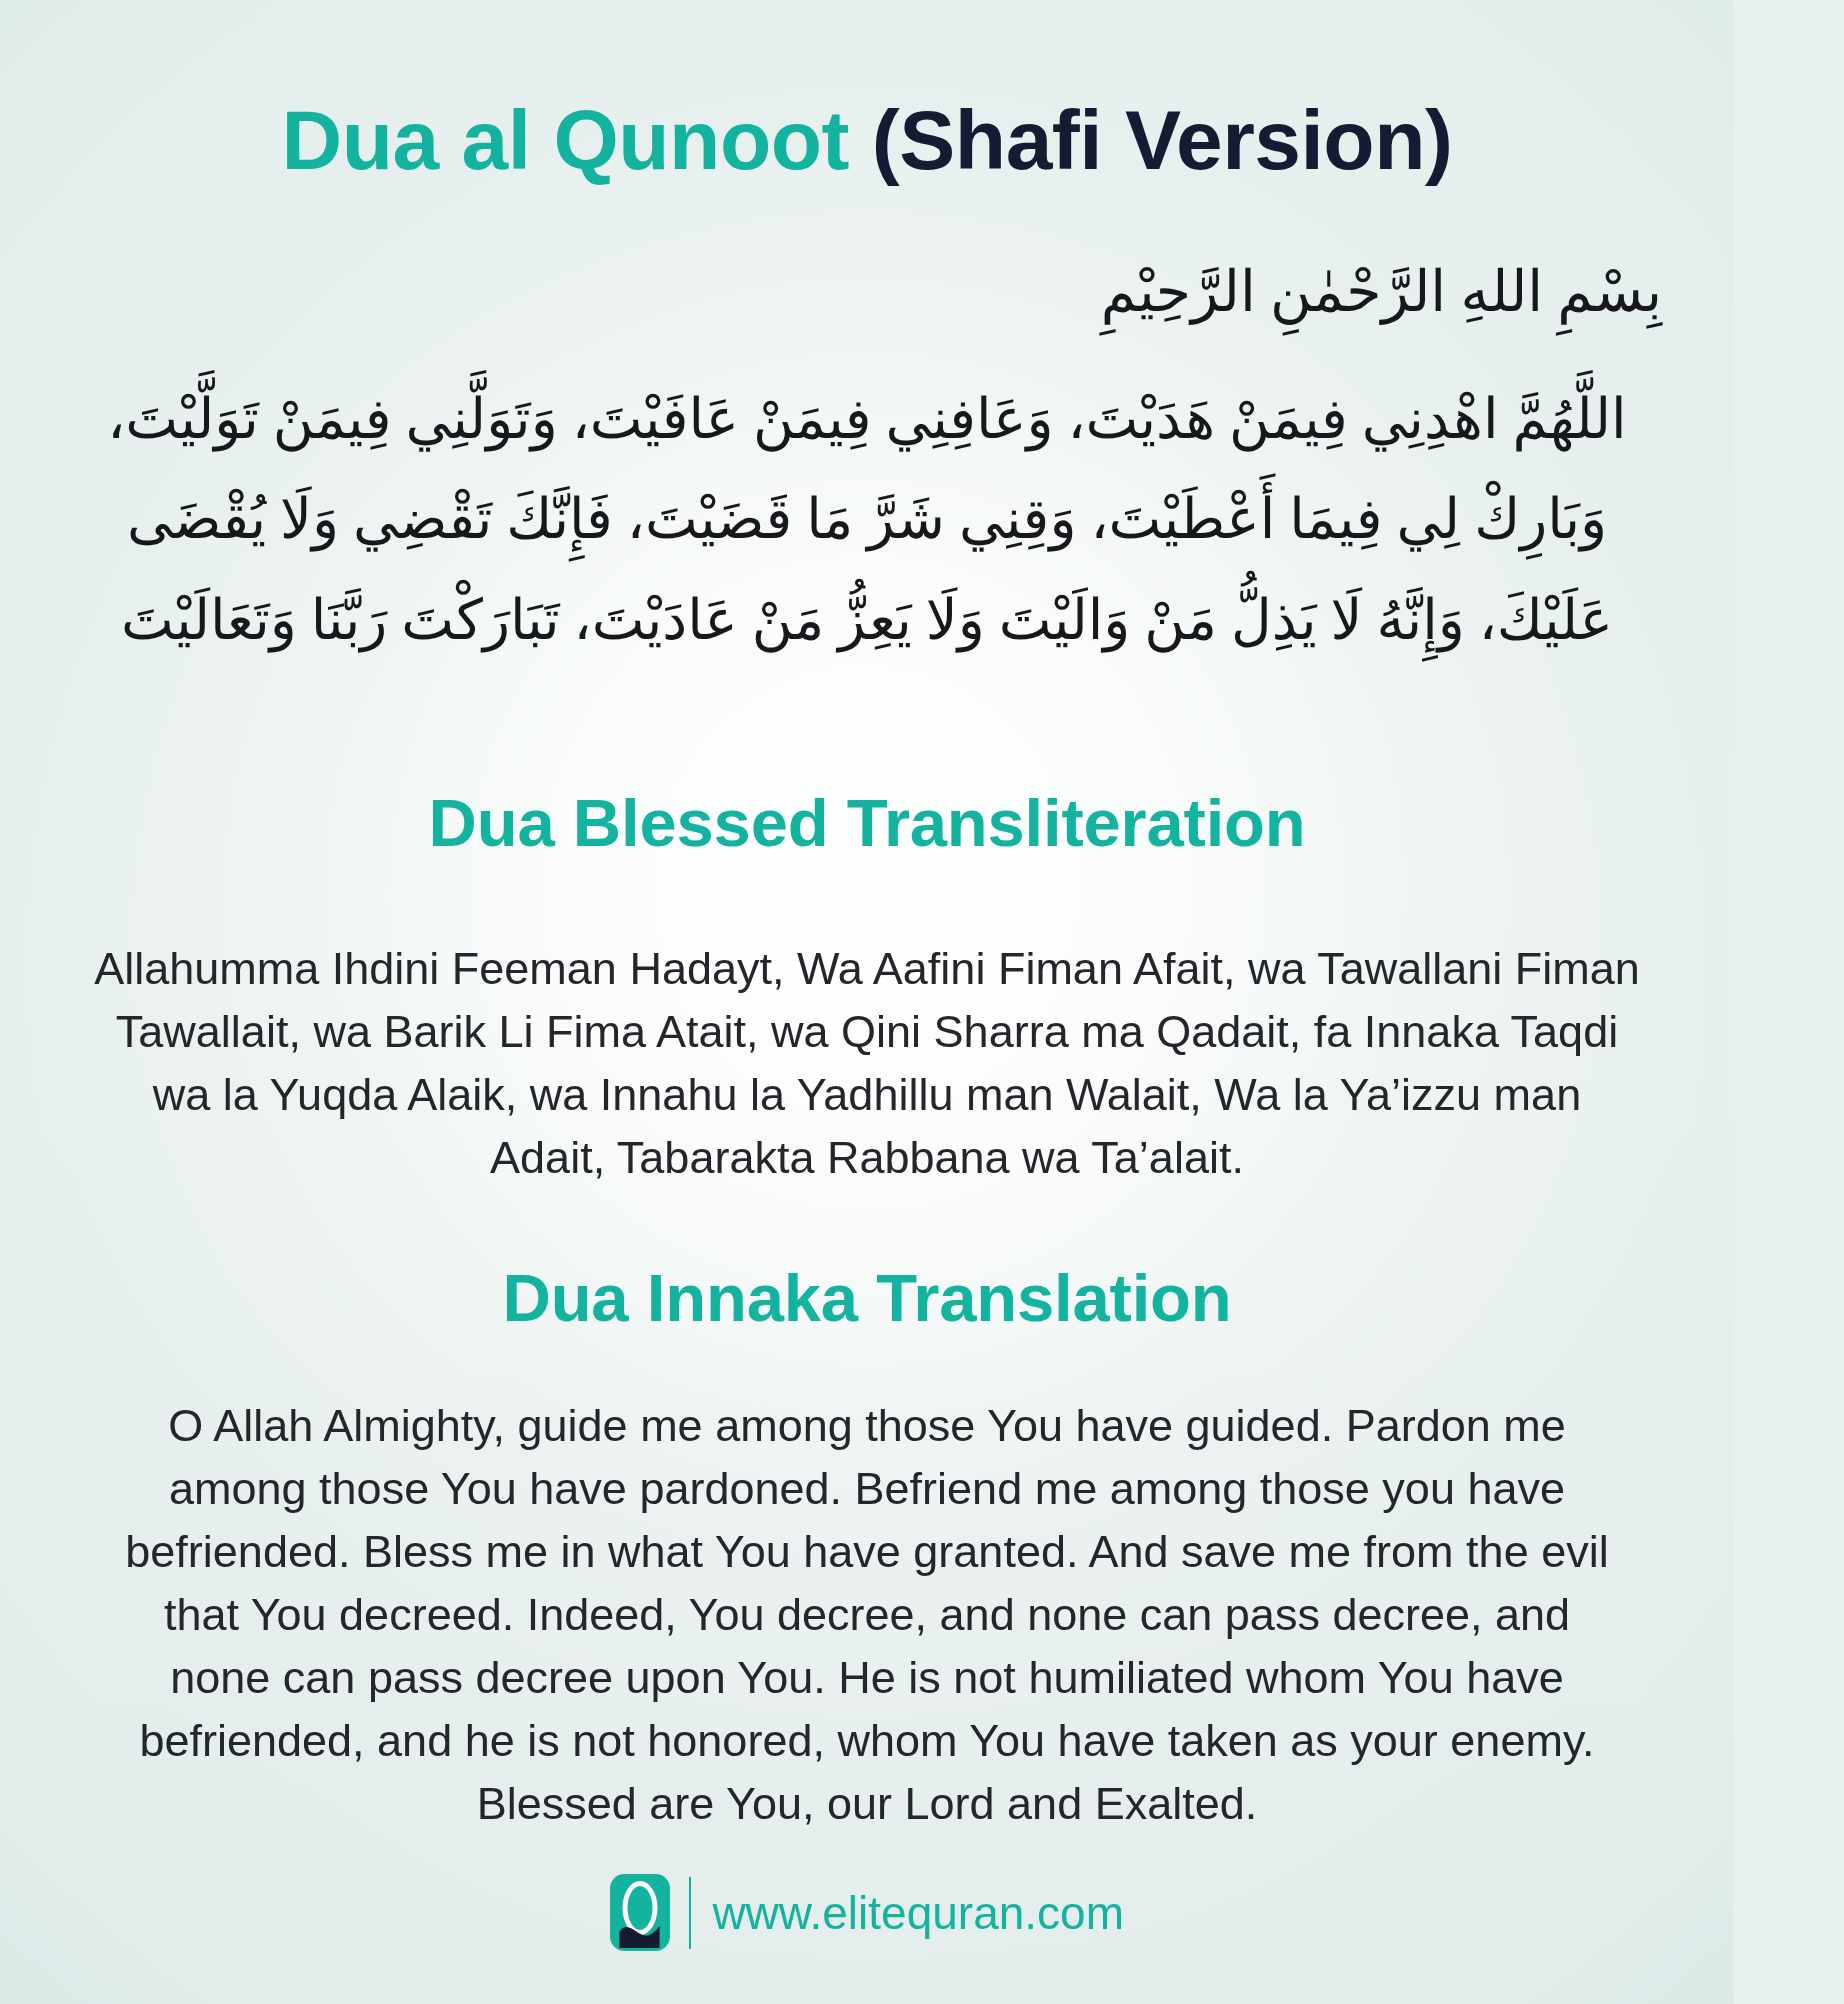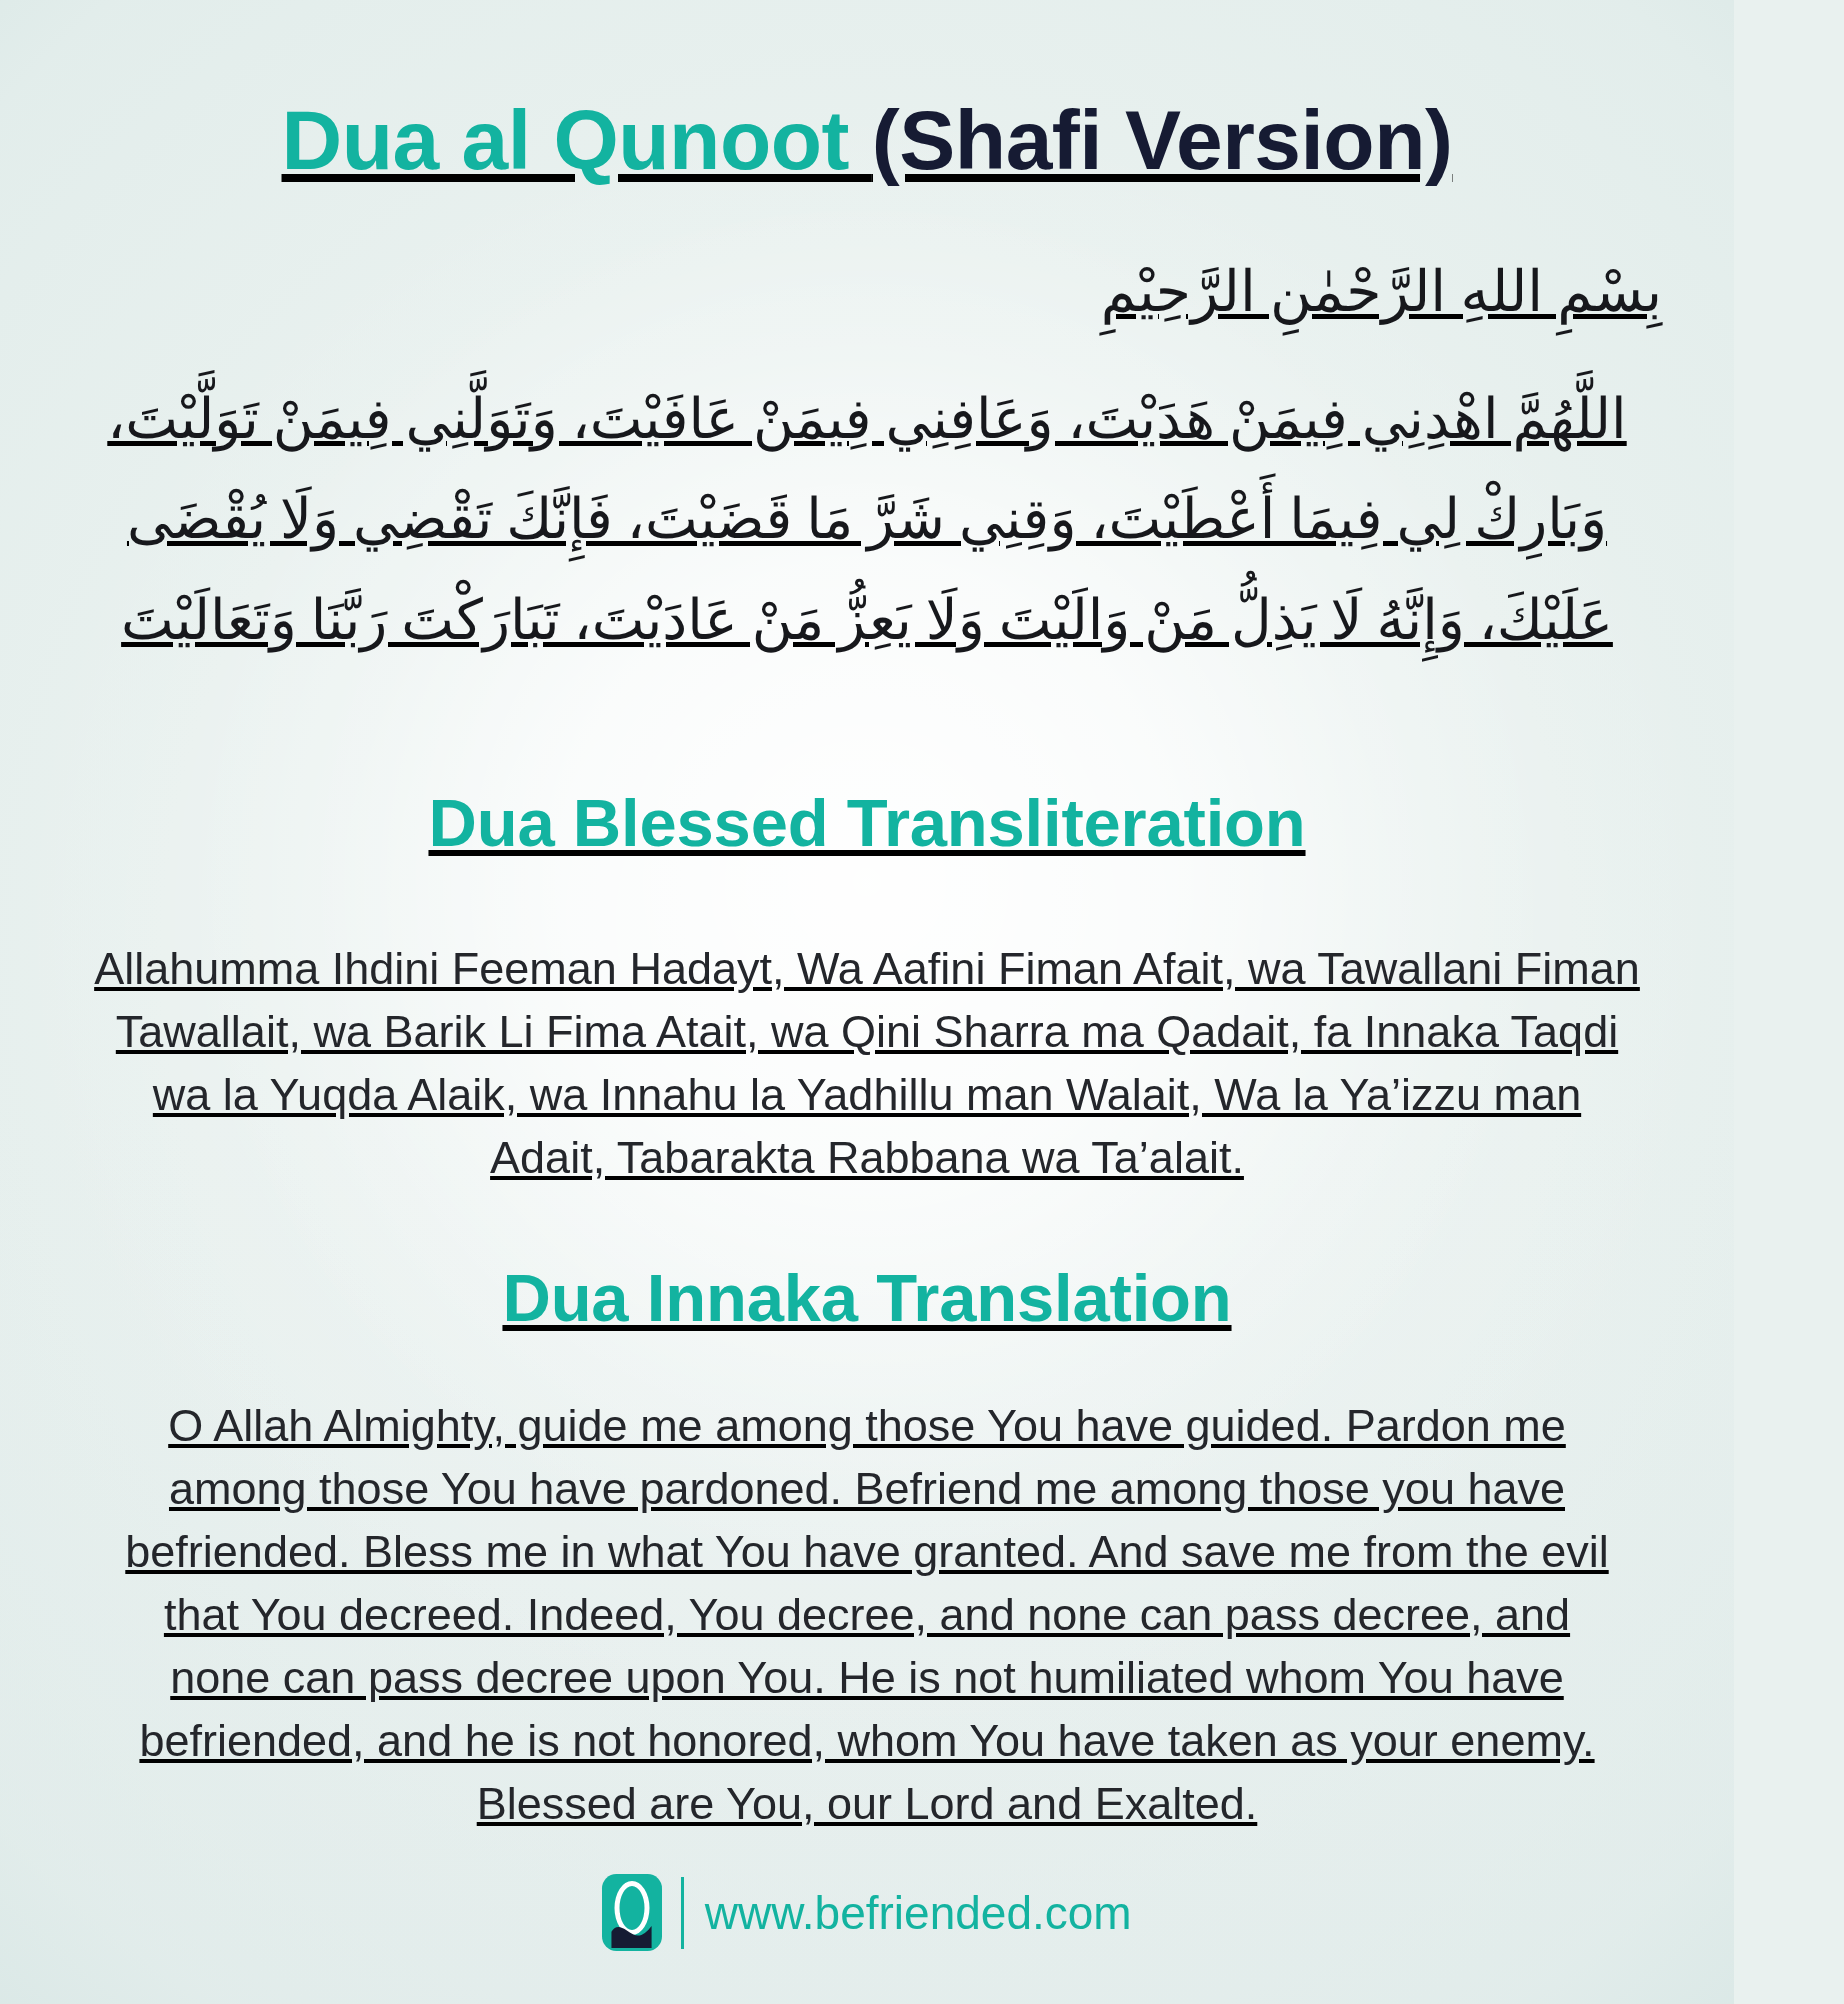--- a/index.html
+++ b/index.html
@@ -25,21 +25,20 @@
       radial-gradient(ellipse 46% 40% at 50% 44%,
         rgba(255,255,255,0.95) 0%,
         rgba(255,255,255,0.70) 38%,
         rgba(255,255,255,0.22) 66%,
         rgba(255,255,255,0.0) 86%),
       radial-gradient(ellipse 70% 58% at 50% 46%,
         rgba(255,255,255,0.45) 0%,
         rgba(255,255,255,0.0) 72%),
       linear-gradient(180deg, #e9f1ef 0%, #e9f1ef 55%, #e7efee 100%);
     overflow: hidden;
-    text-decoration: underline;
   }
   .poster::after {
     
     content: "";
     position: absolute;
     inset: 0;
     pointer-events: none;
     background: radial-gradient(ellipse 78% 70% at 50% 48%,
         rgba(221,234,232,0.0) 52%,
         rgba(221,234,232,0.55) 88%,
@@ -207,17 +206,17 @@
 
     <div class="logo-mark">
       <div class="q-ring"></div>
       <svg class="q-swoosh" viewBox="0 0 90 54">
         <path d="M2 20 C 16 -2, 34 20, 48 26 C 62 32, 74 24, 86 8 L 86 54 L 2 54 Z" fill="#161b33"></path>
       </svg>
     </div>
 
     <div class="footer-divider"></div>
 
-    <div class="footer-url">www.befriended.com</div>
+    <div class="footer-url">www.elitequran.com</div>
   </div>
 
 </div>
 
 
 </body></html>

